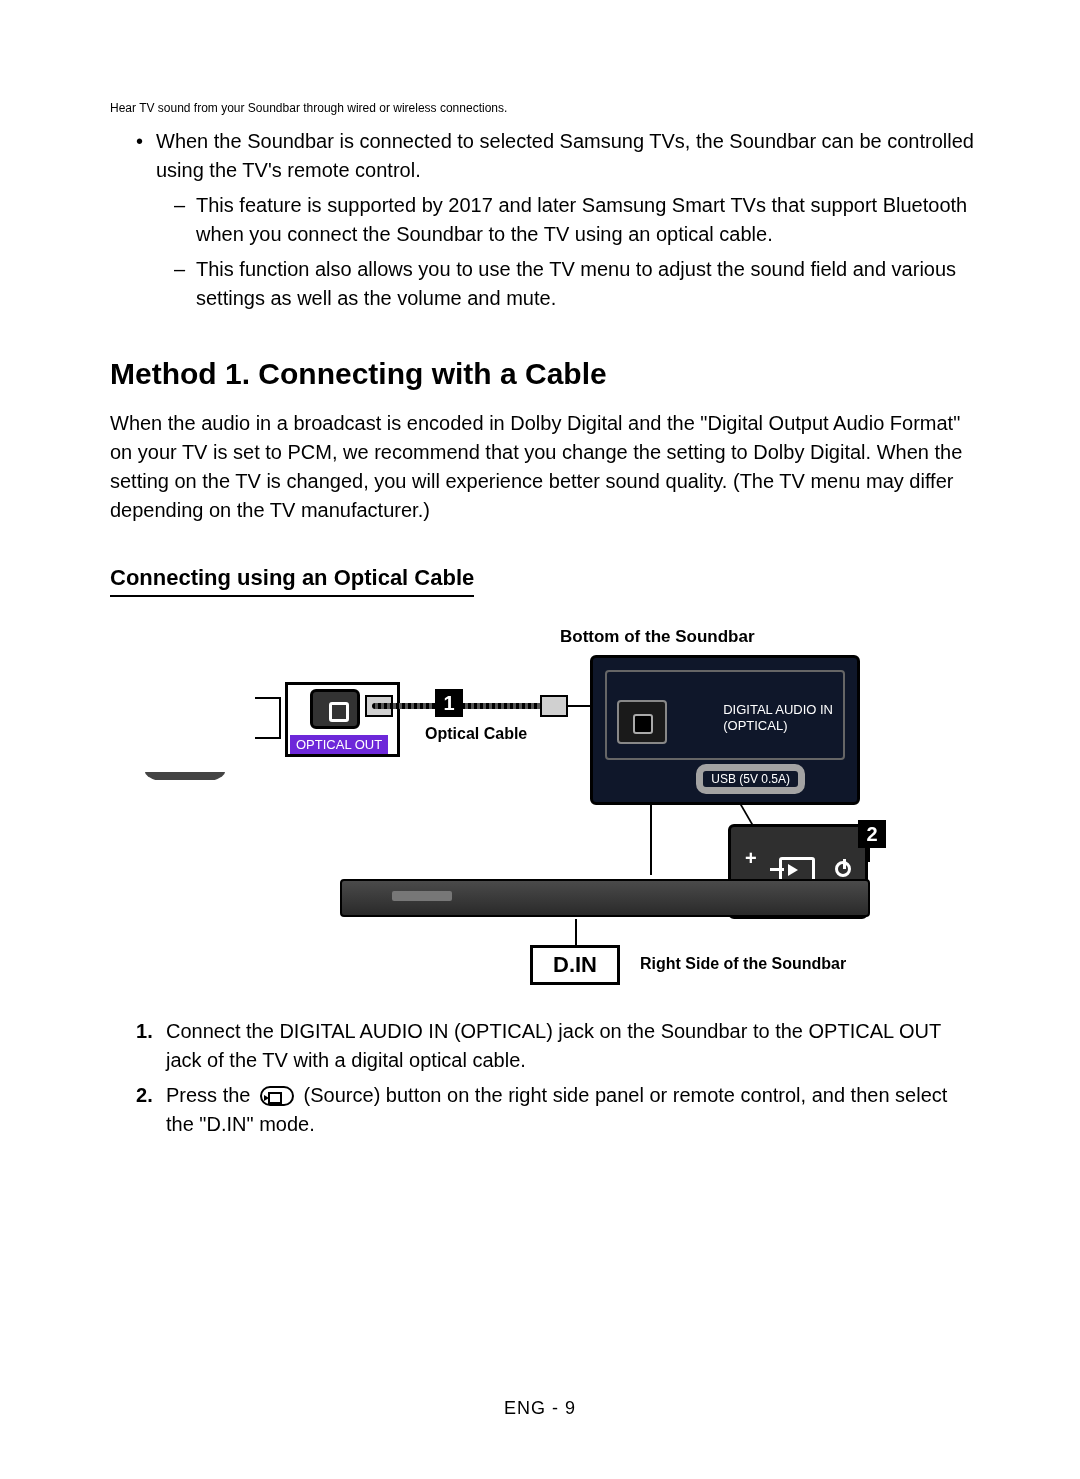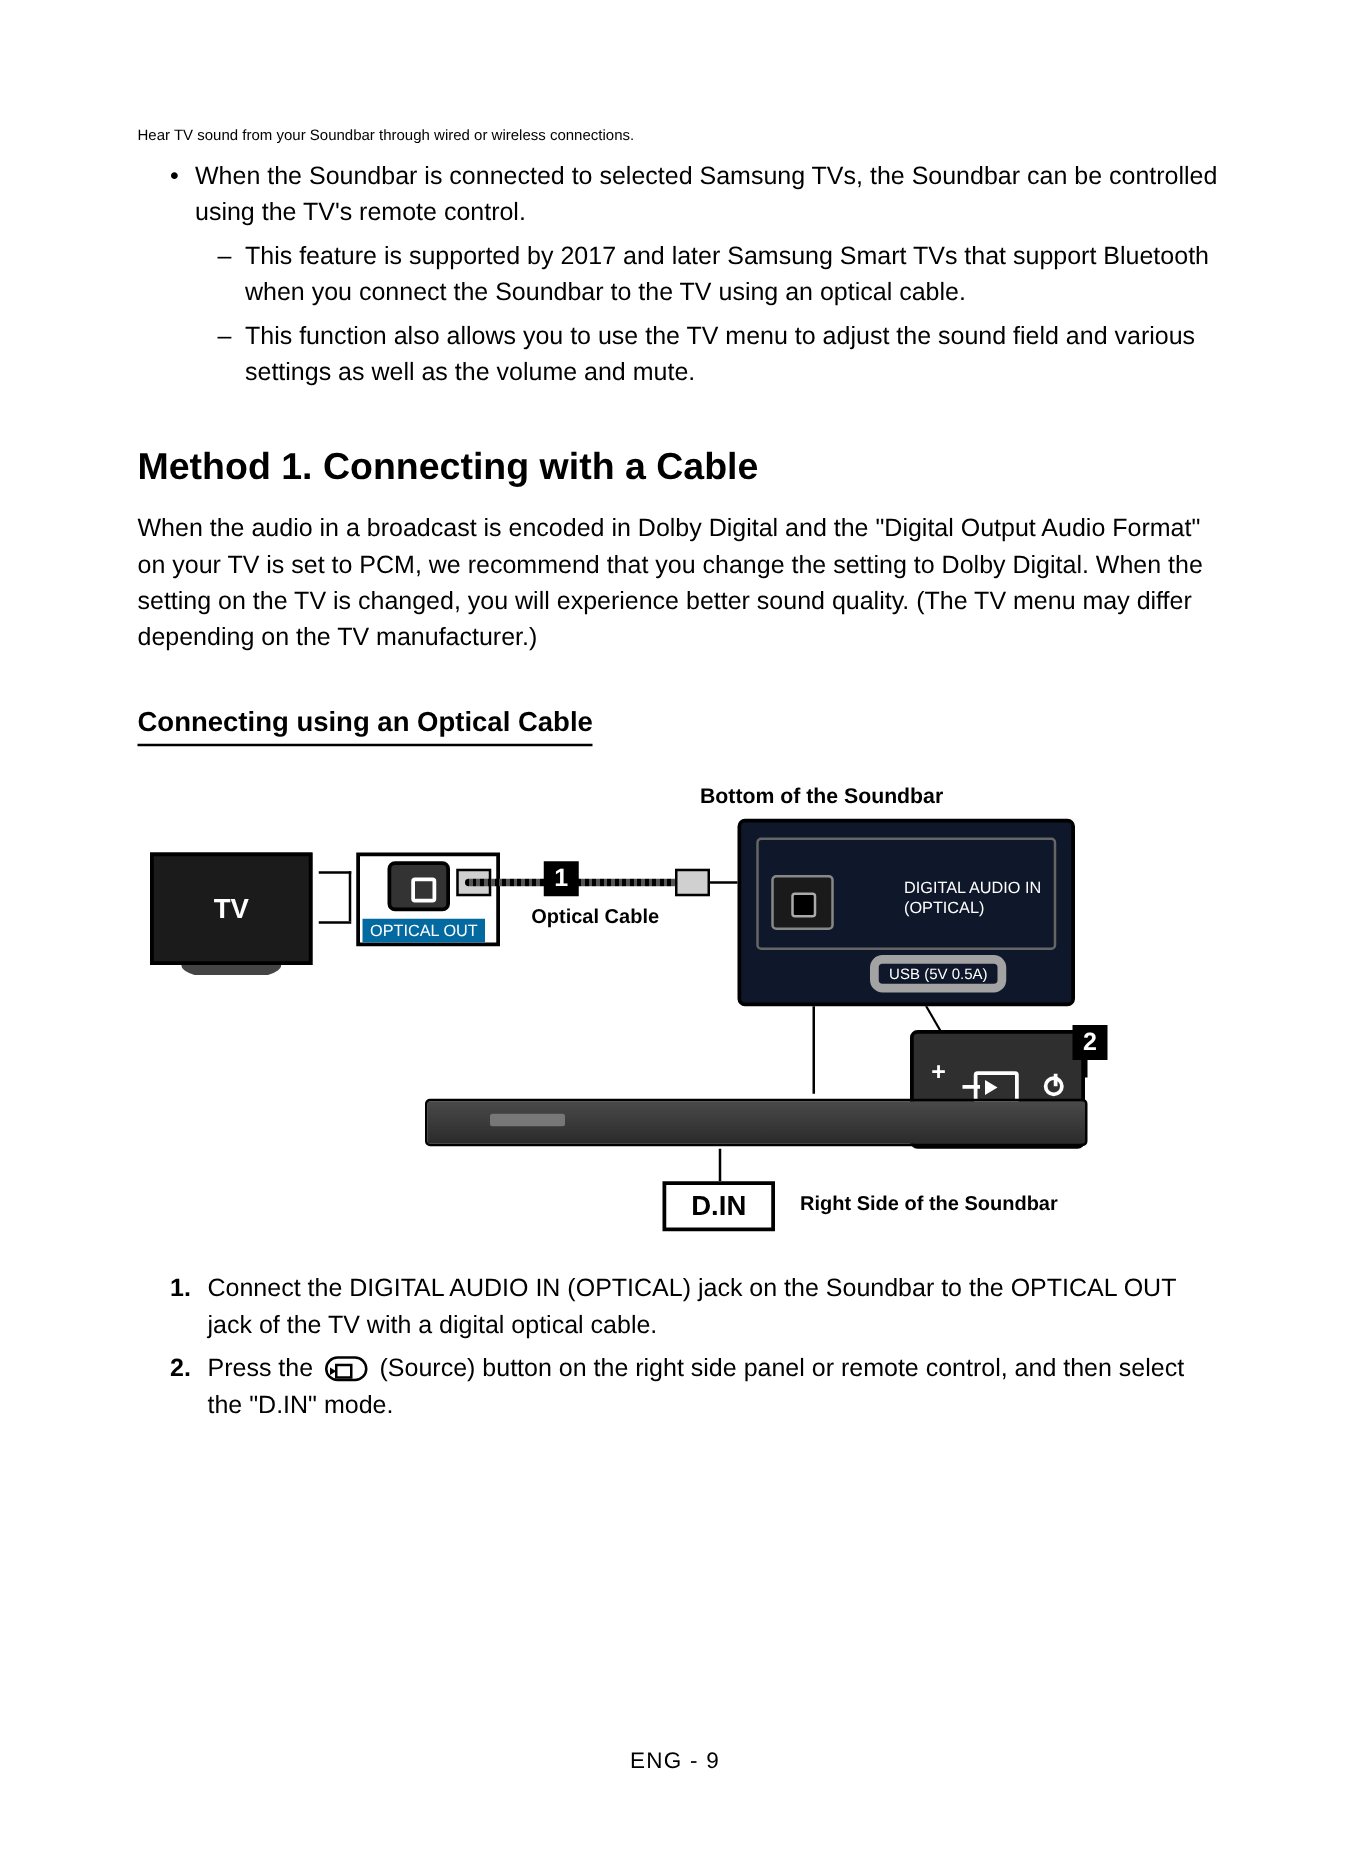--- a/index.html
+++ b/index.html
@@ -119,21 +119,21 @@
     width: 50px; height: 40px;
     border: 3px solid #000; border-radius: 6px;
     background: #333;
   }
   .optical-out-port::after {
     content: ""; position: absolute; left: 16px; top: 10px;
     width: 14px; height: 14px; border: 3px solid #fff; border-radius: 3px;
   }
   .optical-out-label {
     position: absolute; left: 180px; top: 108px;
-    font-size: 13px; background: #0369a1; color: #fff;
+    font-size: 13px; background: #6d28d9; color: #fff;
     padding: 2px 6px;
   }
   .callout-line1 {
     position: absolute; left: 145px; top: 70px;
     width: 26px; height: 40px;
     border-top: 2px solid #000; border-right: 2px solid #000;
   }
   .callout-line1b {
     position: absolute; left: 145px; top: 110px;
     width: 26px; height: 0; border-top: 2px solid #000;
@@ -334,23 +334,20 @@
   </ul>
 
   <h2 class="h2">Method 1. Connecting with a Cable</h2>
   <p class="para">When the audio in a broadcast is encoded in Dolby Digital and the "Digital Output Audio Format" on your TV is set to PCM, we recommend that you change the setting to Dolby Digital. When the setting on the TV is changed, you will experience better sound quality. (The TV menu may differ depending on the TV manufacturer.)</p>
 
   <h3 class="h3">Connecting using an Optical Cable</h3>
 
   <div class="diagram">
     <div class="dia-label-top">Bottom of the Soundbar</div>
 
-    <div class="tv">
-        <span>TV</span>
-      </div>
     <div class="tv-stand"></div>
     <div class="callout-line1"></div>
     <div class="callout-line1b"></div>
 
     <div class="optical-out-box"></div>
     <div class="optical-out-port"></div>
     <div class="optical-out-label">OPTICAL OUT</div>
 
     <div class="plug-l"></div>
     <div class="cable"></div>

